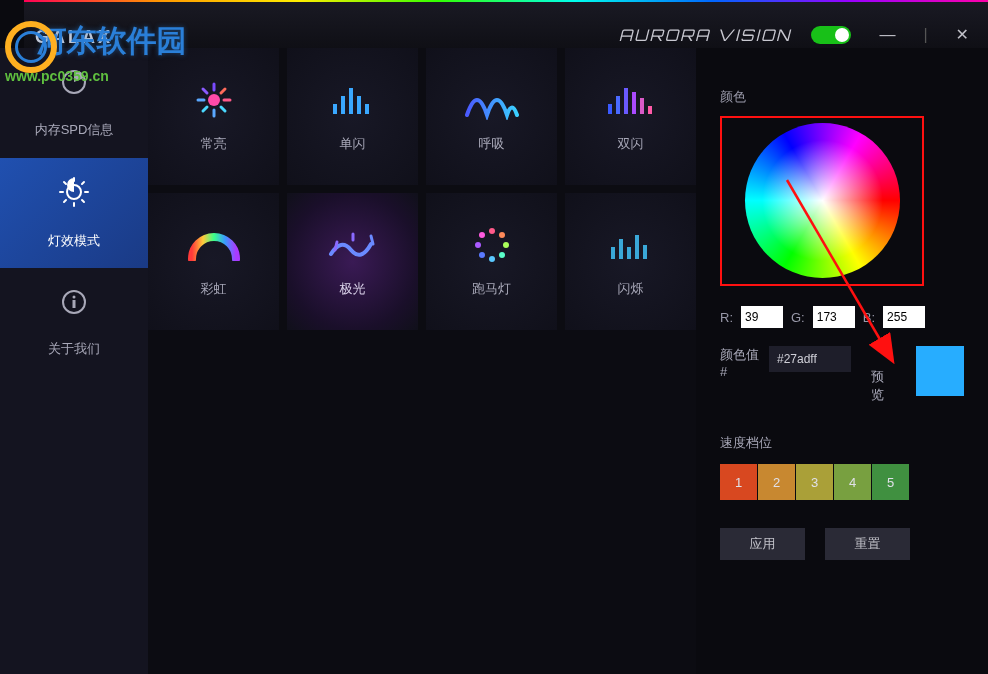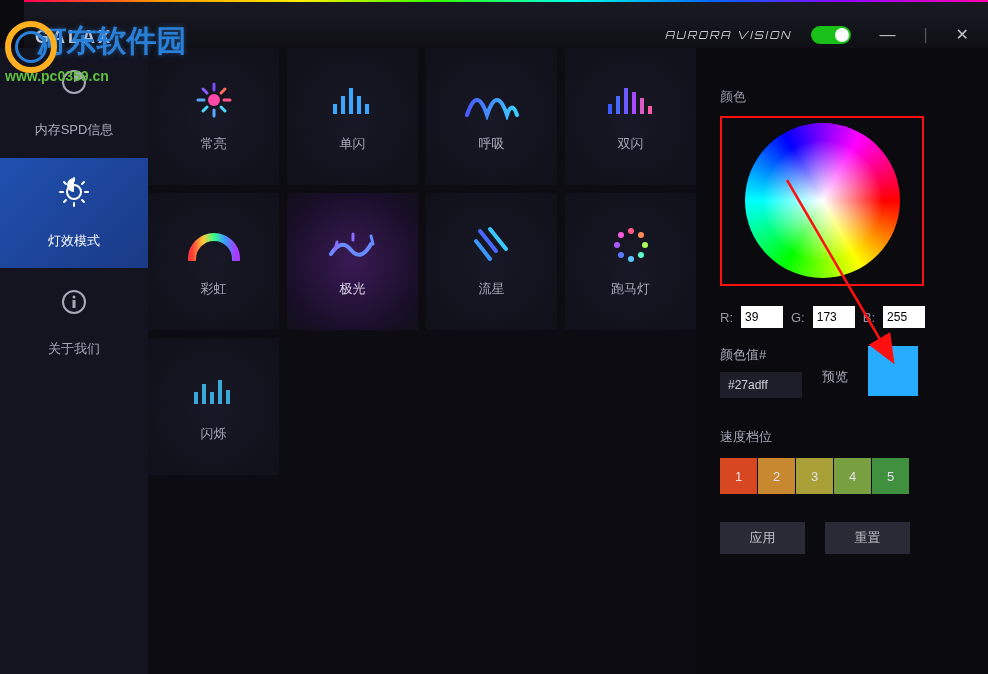--- a/index.html
+++ b/index.html
@@ -10,21 +10,21 @@
 .header::before { content: ""; position: absolute; top: 0; left: 0; right: 0; height: 2px;
   background: linear-gradient(90deg, #ff0055, #ff9900, #ffee00, #33ff00, #00ffee, #0066ff, #9900ff, #ff00aa); }
 .brand-left { display: flex; align-items: center; gap: 10px; }
 .galax-logo { color: #d0d0d8; font-size: 18px; font-weight: bold; letter-spacing: 3px; }
 .watermark { position: absolute; left: 5px; top: 21px; z-index: 100; pointer-events: none; }
 .watermark .cn { color: #2a7fd8; font-size: 30px; font-weight: bold; text-shadow: 0 0 5px rgba(42,127,216,0.5); }
 .watermark .url { color: #5fbf3f; font-size: 14px; font-weight: bold; display: block; margin-top: -5px; }
 .watermark .ring { display:inline-block; width:52px; height:52px; border:6px solid #ffb020; border-radius:50%; vertical-align:middle; position:relative; margin-right:-25px; }
 .watermark .ring::before { content:""; position:absolute; inset:4px; border:3px solid #2a7fd8; border-radius:50%; }
 .brand-right { display: flex; align-items: center; gap: 20px; }
-.aurora-text { color: #c8c8d0; font-size: 11px; font-family: 'Orbitron', monospace; letter-spacing: 2px; font-style: italic; }
+.aurora-text { color: #c8c8d0; font-size: 16px; font-family: 'Orbitron', monospace; letter-spacing: 2px; font-style: italic; }
 .toggle { width: 40px; height: 18px; background: #18c018; border-radius: 10px; position: relative; }
 .toggle::after { content:""; position:absolute; right:2px; top:2px; width:14px; height:14px; background:#fff; border-radius:50%; }
 .win-btn { color: #c0c0c8; font-size: 16px; cursor: pointer; padding: 4px 8px; }
 .win-divider { color: #555; }
 
 .main { display: flex; height: calc(100% - 48px); }
 
 .sidebar { width: 148px; background: #141420; }
 .sidebar-item { height: 110px; display: flex; flex-direction: column; align-items: center; justify-content: center; gap: 18px; color: #a8a8b8; font-size: 13px; cursor: pointer; }
 .sidebar-item.active { background: linear-gradient(135deg, #2050b0, #1a3a85); color: #fff; }
@@ -44,21 +44,21 @@
 .color-wheel-box { border: 2px solid #ff1010; padding: 5px; width: 204px; height: 170px; position: relative; }
 .color-wheel { width: 155px; height: 155px; border-radius: 50%; margin: 0 auto;
   background: conic-gradient(from 90deg, #ff0000, #ff8000, #ffff00, #80ff00, #00ff00, #00ff80, #00ffff, #0080ff, #0000ff, #8000ff, #ff00ff, #ff0080, #ff0000);
   position: relative; }
 .color-wheel::after { content:""; position:absolute; inset:0; border-radius:50%;
   background: radial-gradient(circle, #fff 0%, rgba(255,255,255,0) 55%); }
 .rgb-row { display: flex; gap: 8px; align-items: center; margin-top: 20px; }
 .rgb-row label { color: #9898a8; }
 .rgb-input { width: 42px; height: 22px; background: #fff; border: none; color: #000; font-size: 12px; padding: 2px 4px; text-align: left; }
 .hex-row { display: flex; align-items: flex-start; gap: 20px; margin-top: 18px; }
-.hex-col { display: flex; flex-direction: column; gap: 8px; }
+.hex-col { display: flex; gap: 8px; }
 .hex-input { width: 82px; height: 26px; background: #1e1e2a; border: none; color: #d0d0d8; padding: 4px 8px; font-size: 12px; }
 .preview-box { width: 50px; height: 50px; }
 .speed-label { margin-top: 30px; margin-bottom: 12px; }
 .speed-row { display: flex; gap: 1px; }
 .speed-btn { width: 37px; height: 36px; color: #e0e0e8; font-size: 13px; display: flex; align-items: center; justify-content: center; cursor: pointer; }
 .speed-btn.lvl1 { background: #d84820; }
 .speed-btn.lvl2 { background: #c88830; }
 .speed-btn.lvl3 { background: #aaa038; }
 .speed-btn.lvl4 { background: #78a040; }
 .speed-btn.lvl5 { background: #409040; }
@@ -213,32 +213,20 @@
               <path d="M8 26 Q18 10 28 22 Q38 34 48 16" fill="none" stroke="#6a8aff" stroke-width="4" stroke-linecap="round"></path>
               <path d="M14 14 L12 22" stroke="#8a6aff" stroke-width="3" stroke-linecap="round"></path>
               <path d="M48 8 L50 16" stroke="#6a8aff" stroke-width="3" stroke-linecap="round"></path>
               <path d="M30 6 L30 12" stroke="#8a6aff" stroke-width="3" stroke-linecap="round"></path>
             </svg>
         </div>
         <span>极光</span>
       </div>
       <div class="tile">
         <div class="tile-icon">
-          <svg width="44" height="40" viewBox="0 0 44 40">
-              <g stroke-linecap="round" stroke-width="4">
-                <line x1="10" y1="6" x2="26" y2="26" stroke="#4a6aff"></line>
-                <line x1="20" y1="4" x2="36" y2="24" stroke="#3ac8ff"></line>
-                <line x1="6" y1="16" x2="20" y2="34" stroke="#3a98ff"></line>
-              </g>
-            </svg>
-        </div>
-        <span>流星</span>
-      </div>
-      <div class="tile">
-        <div class="tile-icon">
           <svg width="40" height="40" viewBox="0 0 40 40">
               <circle cx="20" cy="6" r="3" fill="#ff5a8a"></circle>
               <circle cx="30" cy="10" r="3" fill="#ff8a5a"></circle>
               <circle cx="34" cy="20" r="3" fill="#aaff5a"></circle>
               <circle cx="30" cy="30" r="3" fill="#5affca"></circle>
               <circle cx="20" cy="34" r="3" fill="#5ac8ff"></circle>
               <circle cx="10" cy="30" r="3" fill="#5a7aff"></circle>
               <circle cx="6" cy="20" r="3" fill="#aa5aff"></circle>
               <circle cx="10" cy="10" r="3" fill="#ff5adf"></circle>
             </svg>

